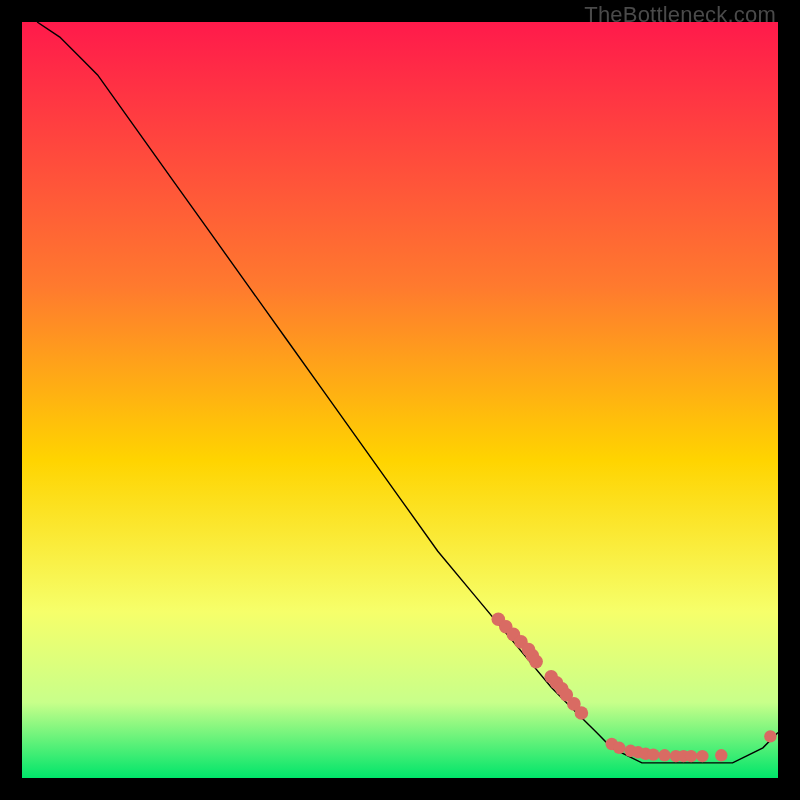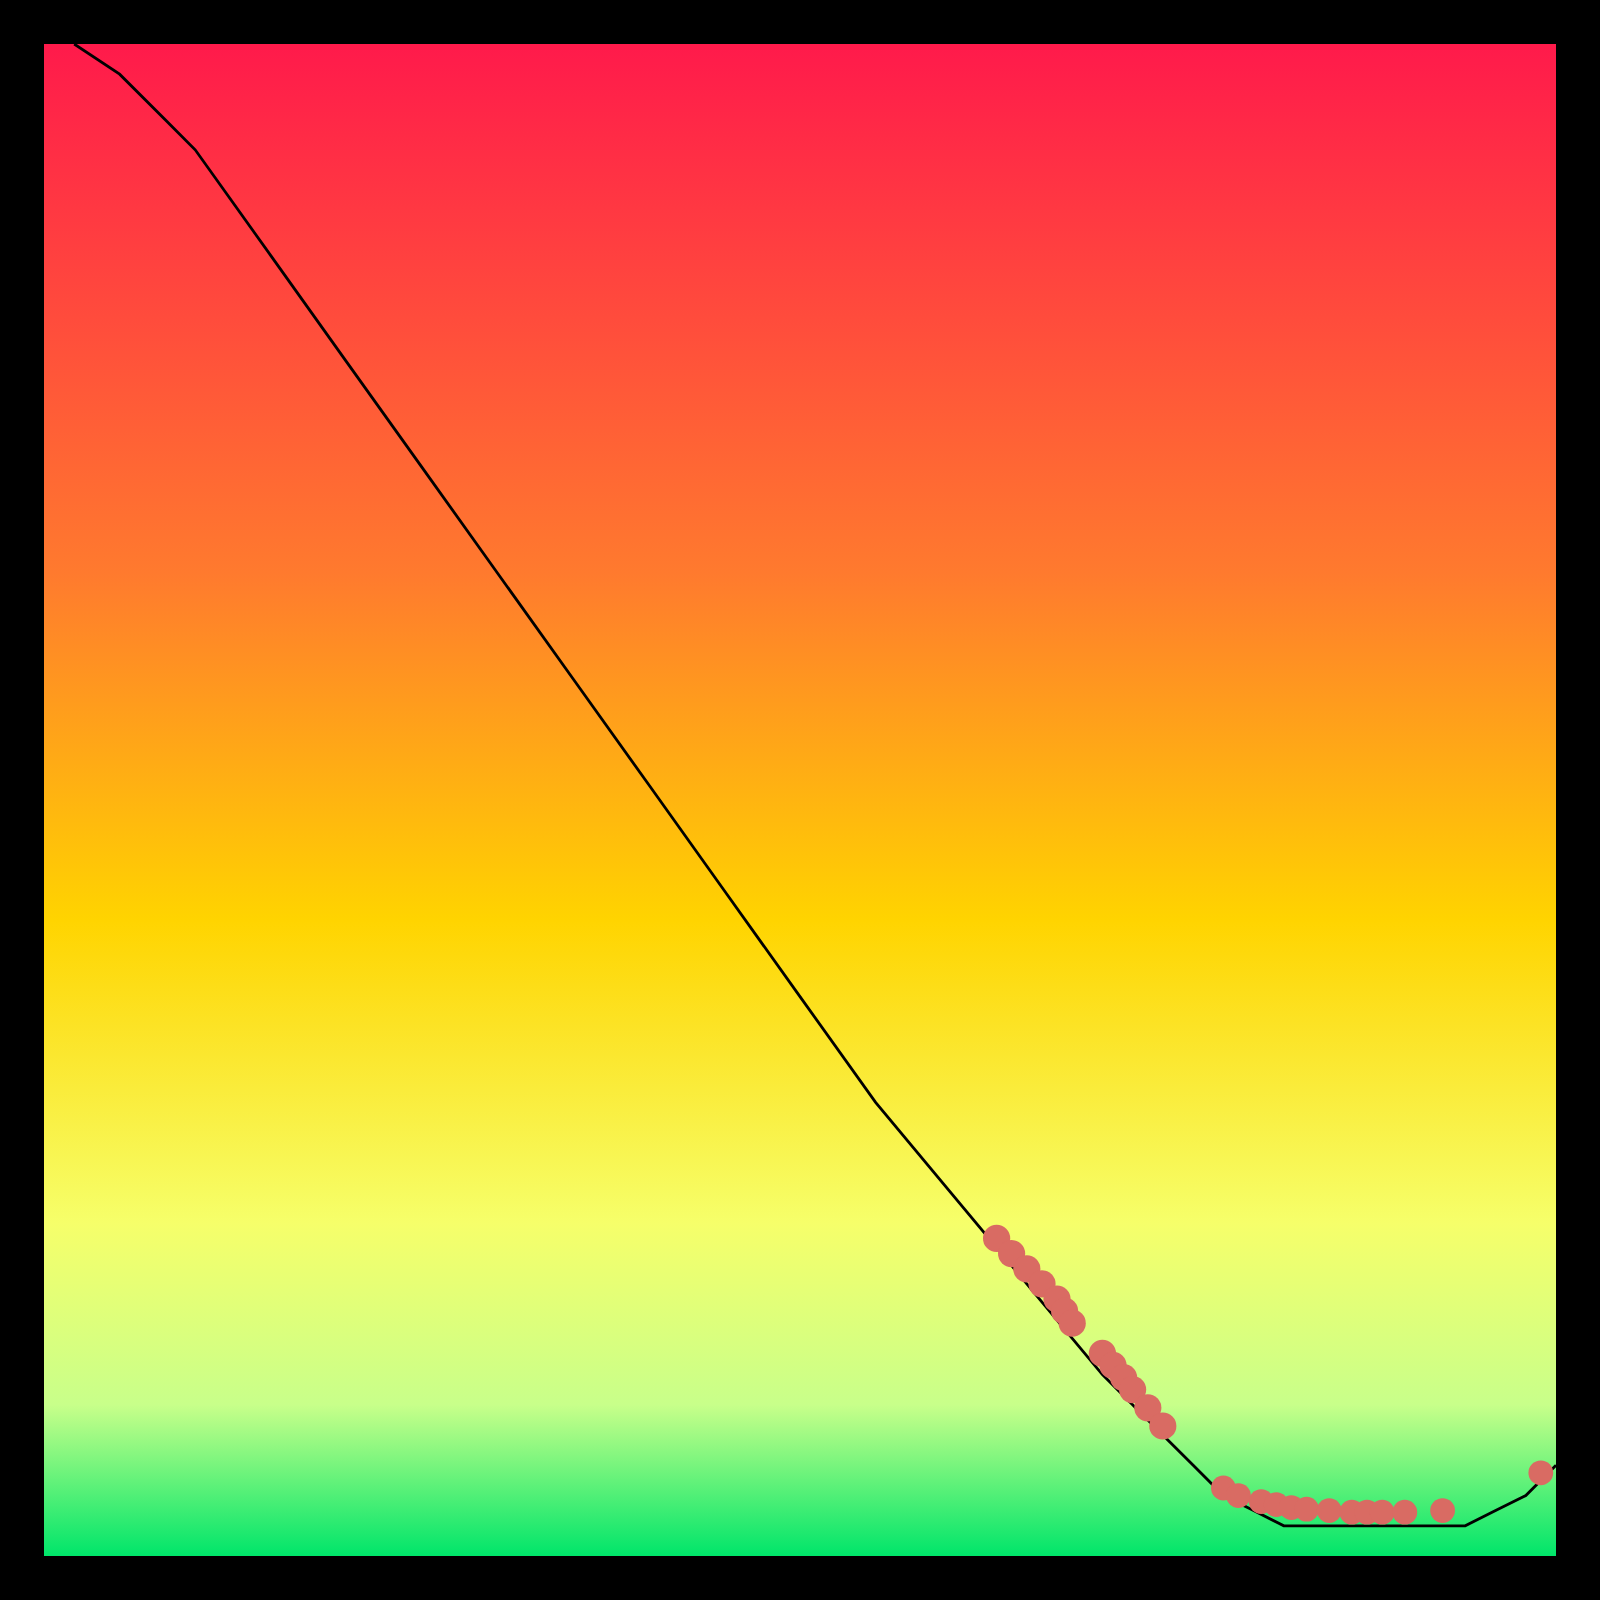--- a/index.html
+++ b/index.html
@@ -33,20 +33,21 @@
     letter-spacing: 0.2px;
     user-select: none;
   }
   svg { display: block; }
 </style>
 </head>
 <body>
 
 <div class="stage">
 
+  <div class="watermark">TheBottleneck.com</div>
 
   <div class="plot">
     <svg id="chart-svg" viewBox="0 0 756 756" width="756" height="756">
       <defs>
         <linearGradient id="bg-grad" x1="0" y1="0" x2="0" y2="1">
           <stop id="g0" offset="0%" stop-color="#ff1a4b"></stop>
           <stop id="g1" offset="35%" stop-color="#ff7a2e"></stop>
           <stop id="g2" offset="58%" stop-color="#ffd400"></stop>
           <stop id="g3" offset="78%" stop-color="#f6ff6a"></stop>
           <stop id="g4" offset="90%" stop-color="#c8ff8a"></stop>

